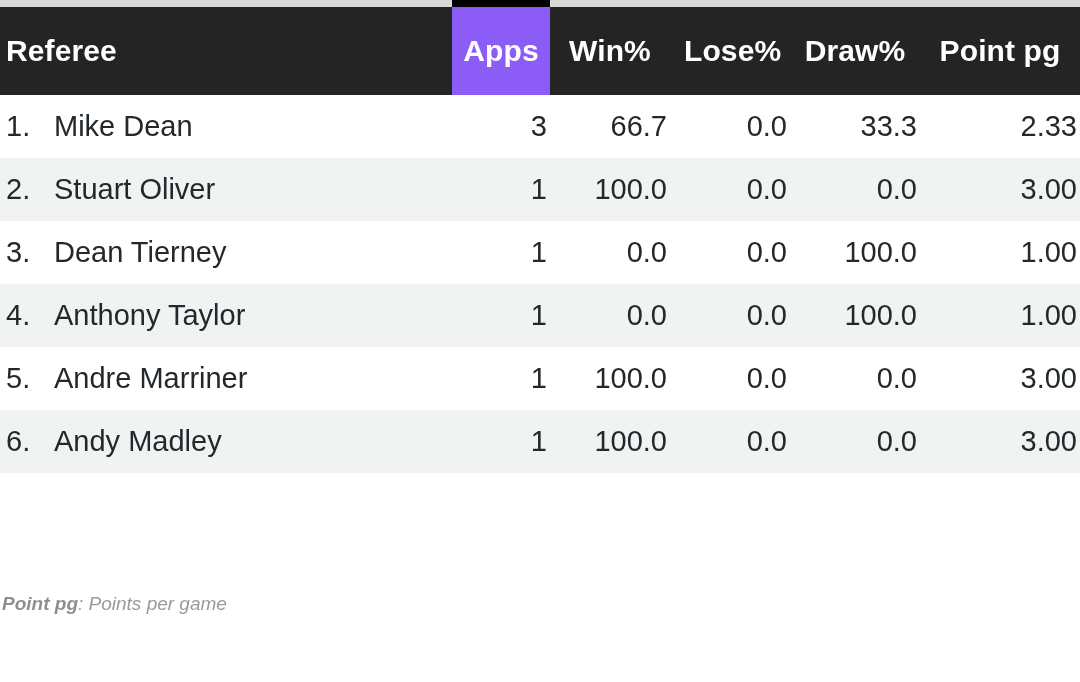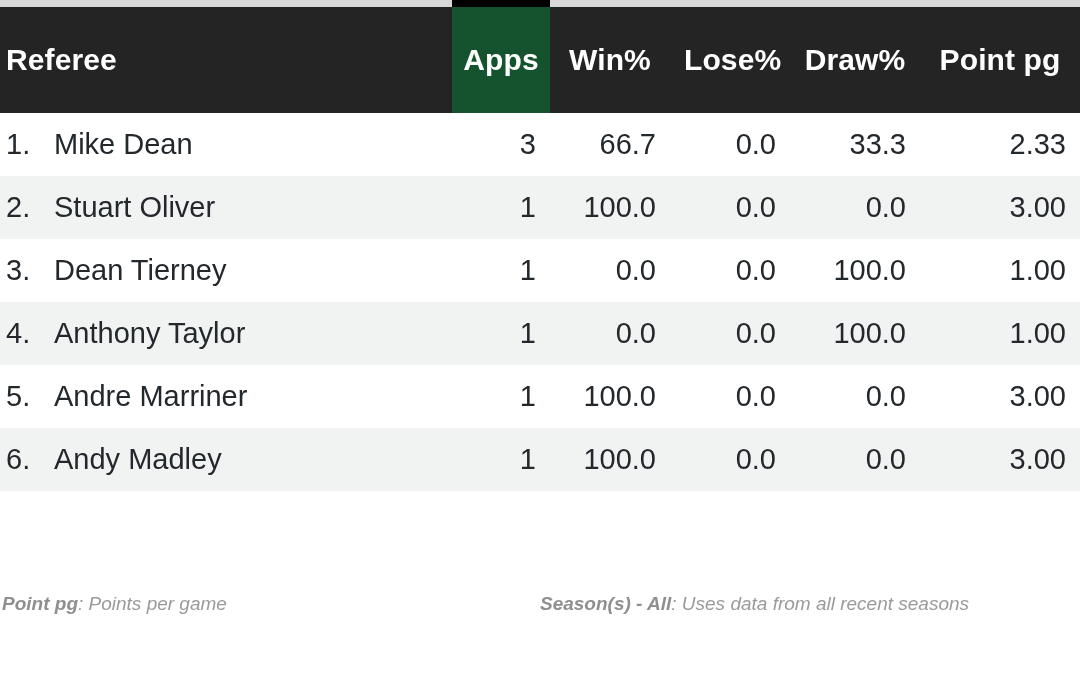--- a/index.html
+++ b/index.html
@@ -49,52 +49,52 @@
   col.c-lose { width: 120px; }
   col.c-draw { width: 130px; }
   col.c-ppg  { width: 160px; }
 
   thead th {
     background: #242424;
     color: #ffffff;
     font-size: 30px;
     font-weight: bold;
     height: 72px;
-    padding: 17px 14px;
+    padding: 8px 14px;
     vertical-align: middle;
     letter-spacing: 0.1px;
   }
   thead th.th-ref {
     text-align: left;
     padding-left: 6px;
   }
   thead th.num {
   }
   
   thead th.sorted {
-    background: #14532d;
+    background: #8b5cf6;
     text-align: center;
     padding: 4px;
     position: relative;
   }
   thead th.sorted::before {
     content: "";
     position: absolute;
     top: -7px;
     left: 0;
     right: 0;
     height: 7px;
     background: #000000;
   }
 
   tbody td {
     font-size: 29px;
     color: #23282c;
     height: 63px;
-    padding: 0 14px;
+    padding: 0 3px;
     vertical-align: middle;
     font-weight: normal;
     border: none;
   }
   tbody tr.alt td { background: #f1f2f2; }
   tbody tr.plain td { background: #ffffff; }
 
   td.cell-ref {
     text-align: left;
     padding-left: 6px;
@@ -219,18 +219,15 @@
           <td class="num">0.0</td>
           <td class="num">3.00</td>
         </tr>
       </tbody>
   </table>
 
   <div class="footnotes">
     <div class="footnote left">
       <span class="term">Point pg</span><span>: </span><span>Points per game</span>
     </div>
-    <div class="footnote right">
-      <span class="term">Season(s) - All</span><span>: </span><span>Uses data from all recent seasons</span>
-    </div>
   </div>
 
 </div>
 
 </body></html>

